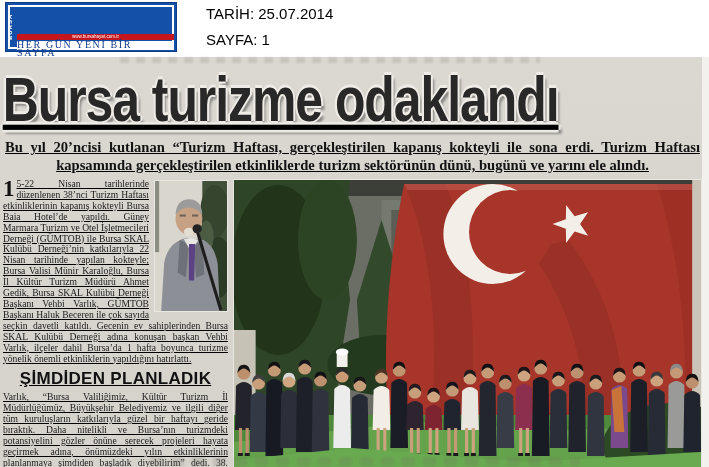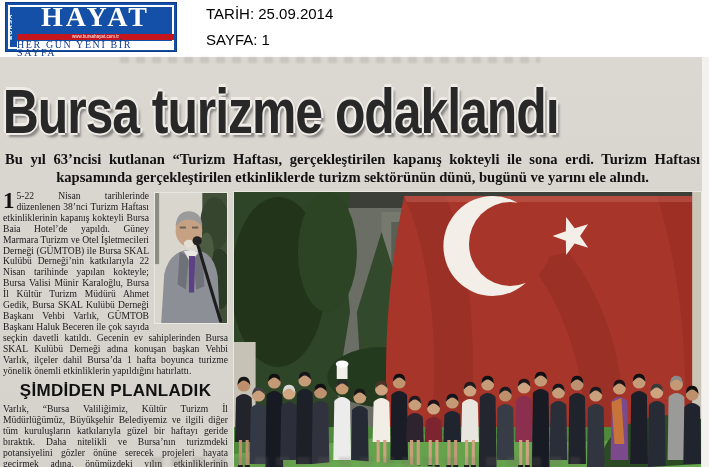--- a/index.html
+++ b/index.html
@@ -23,21 +23,21 @@
   .logo-slogan{position:absolute;left:11px;right:2px;top:38px;bottom:1px;background:#fff;
         color:#123c8c;font-family:"Liberation Serif",serif;font-weight:normal;font-size:10px;
         letter-spacing:1.6px;text-align:left;line-height:8px;}
   .meta{position:absolute;left:206px;top:5px;font-family:"Liberation Sans",sans-serif;
         font-size:15px;color:#000;}
   .meta div{margin-bottom:9px;}
 
   
   .clipping{position:absolute;top:57px;left:0;right:0;bottom:0;
         background:linear-gradient(180deg,#dbd8d2 0%,#d8d5cf 40%,#d6d3cd 100%);
-        padding:21px 7px 0 3px;box-sizing:border-box;}
+        padding:9px 7px 0 3px;box-sizing:border-box;text-decoration:underline;}
   .page-edge{position:absolute;top:57px;right:0;width:7px;bottom:0;background:#f2f1ee;}
   .smudge-top{position:absolute;top:57px;left:120px;width:420px;height:6px;opacity:.35;
         background:repeating-linear-gradient(90deg,rgba(110,105,95,.5) 0 9px,transparent 9px 16px);
         filter:blur(1px);}
   .smudge-bottom{position:absolute;bottom:1px;left:150px;width:430px;height:9px;opacity:.4;
         background:repeating-linear-gradient(90deg,rgba(115,110,100,.5) 0 13px,transparent 13px 21px);
         filter:blur(1px);}
 
   .headline-wrap{height:69px;overflow:visible;}
   .headline{margin:0;font-family:"Liberation Sans",sans-serif;font-weight:bold;
@@ -62,35 +62,34 @@
 </style>
 </head>
 <body>
 
 <div class="page">
 
   <div class="scan-header">
     <div class="logo">
       <div class="logo-frame"></div>
       <div class="logo-bursa">BURSA</div>
-      <div class="logo-title">HAYAT</div>
       <div class="logo-web">www.bursahayat.com.tr</div>
       <div class="logo-slogan">HER GÜN YENİ BİR SAYFA</div>
     </div>
     <div class="meta">
-      <div>TARİH: 25.09.2014</div>
+      <div>TARİH: 25.07.2014</div>
       <div>SAYFA: 1</div>
     </div>
   </div>
 
   <div class="clipping">
     <div class="headline-wrap">
       <h1 class="headline">Bursa turizme odaklandı</h1>
     </div>
-    <p class="standfirst">Bu yıl 63’ncisi kutlanan “Turizm Haftası, gerçekleştirilen kapanış kokteyli ile sona erdi. Turizm Haftası kapsamında gerçekleştirilen etkinliklerde turizm sektörünün dünü, bugünü ve yarını ele alındı.</p>
+    <p class="standfirst">Bu yıl 20’ncisi kutlanan “Turizm Haftası, gerçekleştirilen kapanış kokteyli ile sona erdi. Turizm Haftası kapsamında gerçekleştirilen etkinliklerde turizm sektörünün dünü, bugünü ve yarını ele alındı.</p>
 
     <div class="content">
       <div class="left-col">
 
         <figure class="speaker-photo" style="margin-block:0;margin-inline:0 0;margin:1px 0 2px 5px;">
           <svg viewBox="0 0 70 128" preserveAspectRatio="none">
             <rect x="0" y="0" width="70" height="128" fill="#d9d7cd"></rect>
             <rect x="0" y="0" width="4" height="70" fill="#8b8d82"></rect>
             <rect x="46" y="0" width="24" height="128" fill="#42503a"></rect>
             <ellipse cx="58" cy="30" rx="14" ry="26" fill="#35452e"></ellipse>

